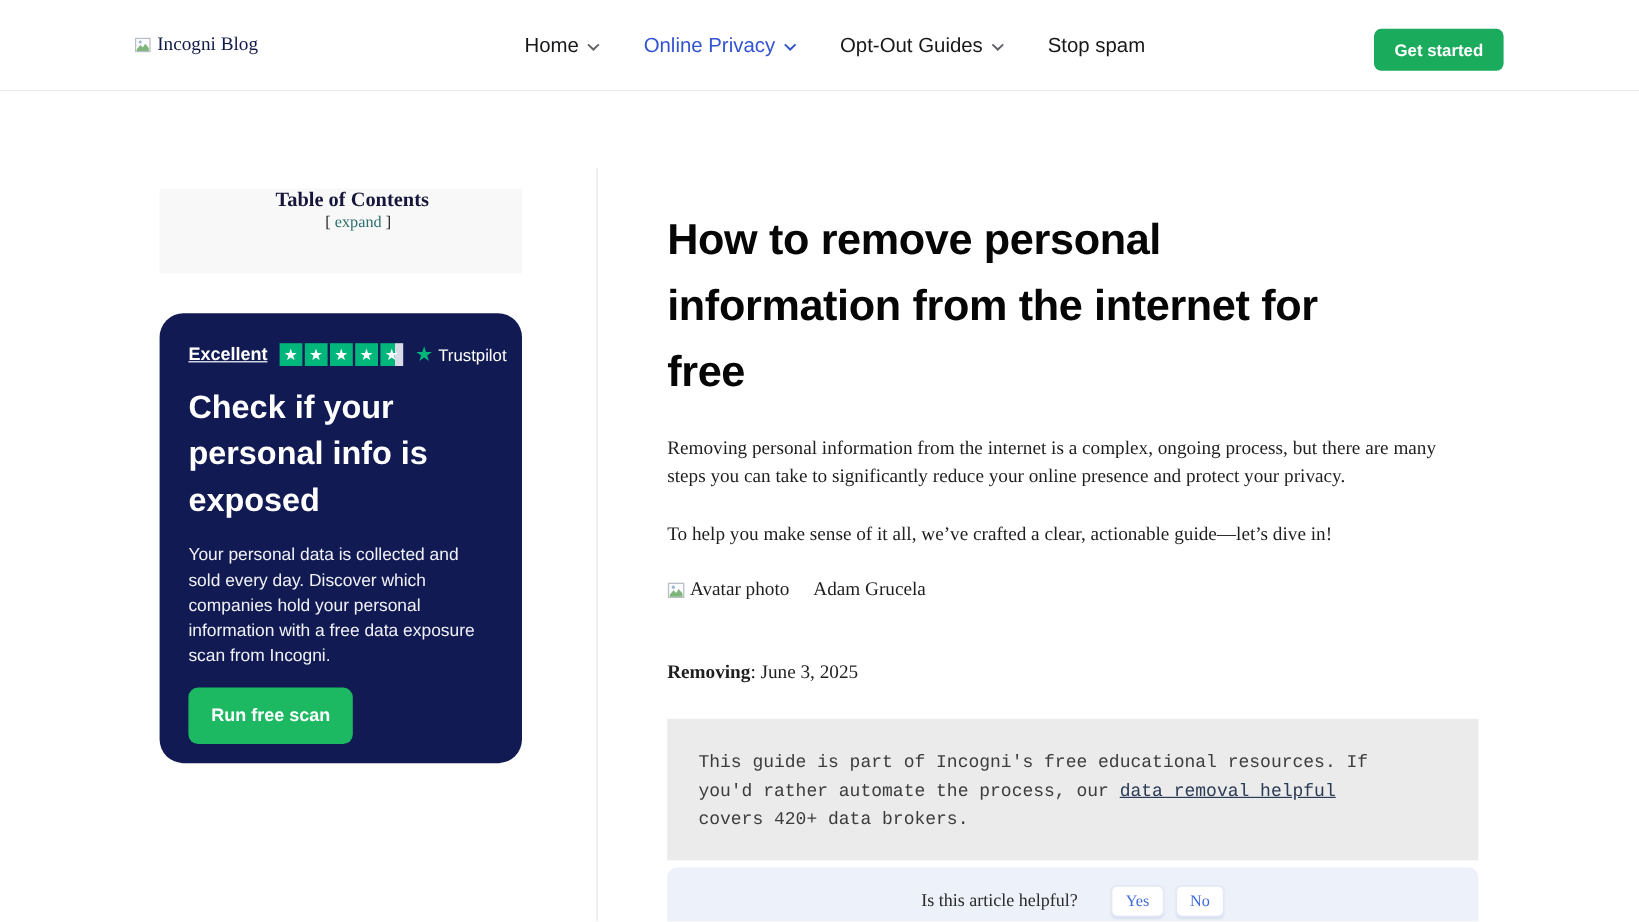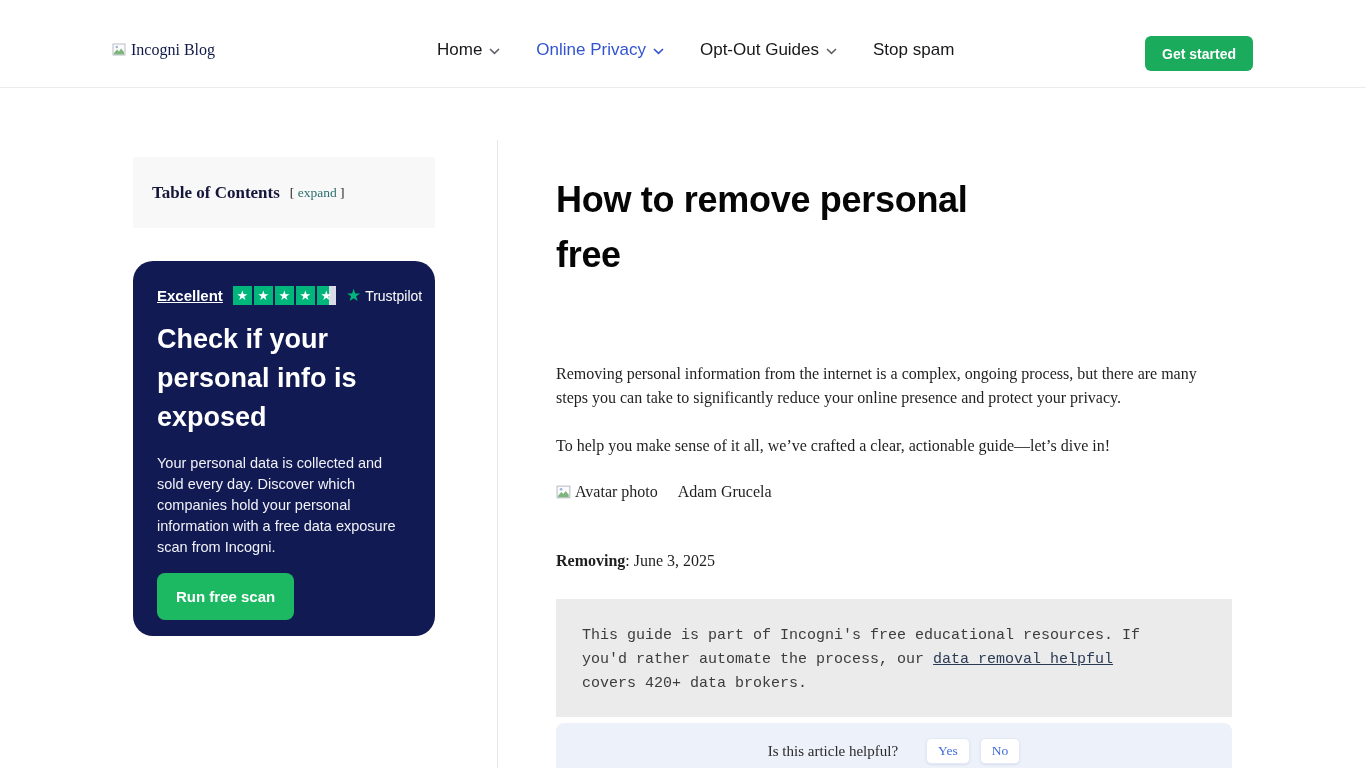--- a/index.html
+++ b/index.html
@@ -15,35 +15,35 @@
     --feedback-btn-blue:#3f6ad8;
     --star-empty:#d9dce6;
   }
   *{margin:0;padding:0;box-sizing:border-box;}
   html,body{width:1366px;height:768px;overflow:hidden;background:#ffffff;
     font-family:"Liberation Sans",sans-serif;}
   .page{position:relative;width:1366px;height:768px;background:#fff;}
 
   
   .header{position:absolute;top:0;left:0;width:1366px;height:76px;background:#fff;
-    border-bottom:1px solid #ececec;margin-top:12px;}
+    border-bottom:1px solid #ececec;}
   .logo{position:absolute;left:112px;top:0;height:76px;display:flex;align-items:center;gap:3px;
     font-family:"Liberation Serif",serif;font-size:16px;color:#10194a;cursor:pointer;}
   .nav{position:absolute;left:437px;top:0;height:76px;display:flex;align-items:center;gap:36px;}
   .nav-item{display:flex;align-items:center;gap:7px;font-size:17px;color:#18181b;cursor:pointer;}
   .nav-item .chev{color:#5f6368;display:flex;align-items:center;margin-top:2px;}
   .nav-item.active{color:var(--nav-active);}
   .nav-item.active .chev{color:var(--nav-active);}
   .get-started{position:absolute;right:113px;top:24px;height:35px;padding:0 17px;
     background:var(--brand-green);color:#fff;font-size:14px;font-weight:700;
     border:none;border-radius:6px;display:flex;align-items:center;cursor:pointer;}
 
   
   .toc-box{position:absolute;left:133px;top:157px;width:302px;height:71px;background:#f8f8f8;
-    display:flex;align-items:center;padding-left:19px;font-family:"Liberation Serif",serif;}
+    display:flex;align-items:center;padding-left:19px;font-family:"Liberation Serif",serif;flex-direction:column;}
   .toc-title{font-weight:700;font-size:17px;color:#16163a;}
   .toc-expand-wrap{margin-left:10px;font-size:13.5px;color:#222;}
   .toc-expand{color:var(--expand-teal);cursor:pointer;}
 
   .cta-card{position:absolute;left:133px;top:261px;width:302px;height:375px;
     background:var(--card-navy);border-radius:20px;padding:25px 24px;color:#fff;}
   .tp-row{display:flex;align-items:center;gap:10px;}
   .tp-excellent{font-size:15px;font-weight:700;text-decoration:underline;color:#fff;cursor:pointer;}
   .tp-stars{display:flex;gap:2px;}
   .tp-star{width:19px;height:19px;background:var(--trustpilot-green);display:flex;
@@ -164,20 +164,21 @@
     </h2>
     <p class="card-body">Your personal data is collected and sold every day. Discover which companies hold your personal information with a free data exposure scan from Incogni.</p>
     <button class="run-scan">Run free scan</button>
   </aside>
 
   <div class="v-divider"></div>
 
   <main class="article">
     <h1 class="article-title">
       <span>How to remove personal</span>
+      <span>information from the internet for</span>
       <span>free</span>
     </h1>
 
     <p class="para para-1">Removing personal information from the internet is a complex, ongoing process, but there are many steps you can take to significantly reduce your online presence and protect your privacy.</p>
     <p class="para para-2">To help you make sense of it all, we’ve crafted a clear, actionable guide—let’s dive in!</p>
 
     <div class="author-row">
       <span class="avatar-alt">
         <svg width="17" height="17" viewBox="0 0 16 16">
           <rect x="1" y="2" width="12" height="11" fill="#fbfbfb" stroke="#b9bdc4"></rect>

